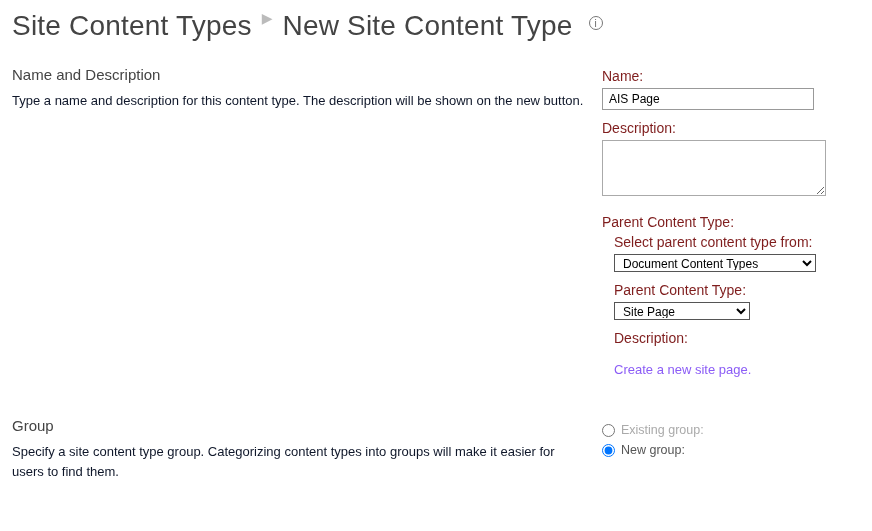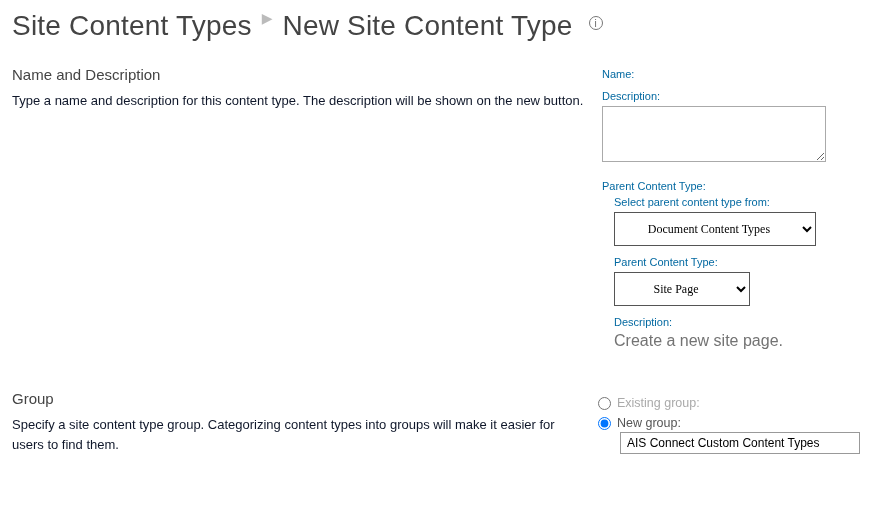--- a/index.html
+++ b/index.html
@@ -54,22 +54,22 @@
     font-size: 15px;
     color: #444;
     margin-bottom: 8px;
   }
   .section-desc {
     font-size: 13px;
     color: #0f172a;
     line-height: 1.5;
   }
   .field-label {
-    font-size: 11px;
-    color: #0369a1;
+    font-size: 14px;
+    color: #7f1d1d;
     margin-bottom: 4px;
     margin-top: 2px;
   }
   .sub-indent {
     padding-left: 12px;
     margin-bottom: 10px;
   }
   .text-input {
     width: 212px;
     height: 22px;
@@ -84,37 +84,36 @@
     height: 56px;
     border: 1px solid #aaa;
     font-size: 12px;
     padding: 4px 6px;
     font-family: inherit;
     resize: both;
   }
   .select {
     border: 1px solid #555;
     font-size: 12px;
-    height: 34px;
+    height: 18px;
     padding: 1px 4px;
-    font-family: Liberation Serif, serif;
+    font-family: Liberation Sans, sans-serif;
     background: #fff;
-    text-align: center;
   }
   .select.w1 { width: 202px; }
   .select.w2 { width: 136px; }
   .select.disabled {
     background: #f3f3f3;
     color: #aaa;
     border-color: #ccc;
   }
   .desc-small {
-    font-size: 16px;
-    color: #737373;
-    margin-top: 4px;
+    font-size: 13px;
+    color: #8b5cf6;
+    margin-top: 16px;
   }
   .radio-row {
     display: flex;
     align-items: center;
     gap: 6px;
     font-size: 12.5px;
     color: #555;
     margin-top: 6px;
   }
   .radio-row.disabled { color: #aaa; }
@@ -133,20 +132,21 @@
   <span class="info-icon">i</span>
 </div>
 
 <div class="section">
   <div class="left">
     <div class="section-title">Name and Description</div>
     <div class="section-desc">Type a name and description for this content type. The description will be shown on the new button.</div>
   </div>
   <div class="right">
     <div class="field-label">Name:</div>
+    <input class="text-input" type="text" value="AIS Page" style="">
     
     <div class="field-label" style="margin-top:10px">Description:</div>
     <textarea class="textarea" style=""></textarea>
 
     <div class="field-label" style="margin-top:14px">Parent Content Type:</div>
 
     <div class="sub-indent">
       <div class="field-label">Select parent content type from:</div>
       <select class="select w1">
         <option>Document Content Types</option>
@@ -179,18 +179,15 @@
         <input type="radio" name="grp" style="">
         <span>Existing group:</span>
       </label>
     </div>
 
     <div class="group-block">
       <label class="radio-row">
         <input type="radio" name="grp" checked="" style="">
         <span>New group:</span>
       </label>
-      <div style="padding-left:22px;margin-top:2px">
-        <input class="text-input wide" type="text" value="AIS Connect Custom Content Types" style="">
-      </div>
     </div>
   </div>
 </div>
 
 </body></html>

